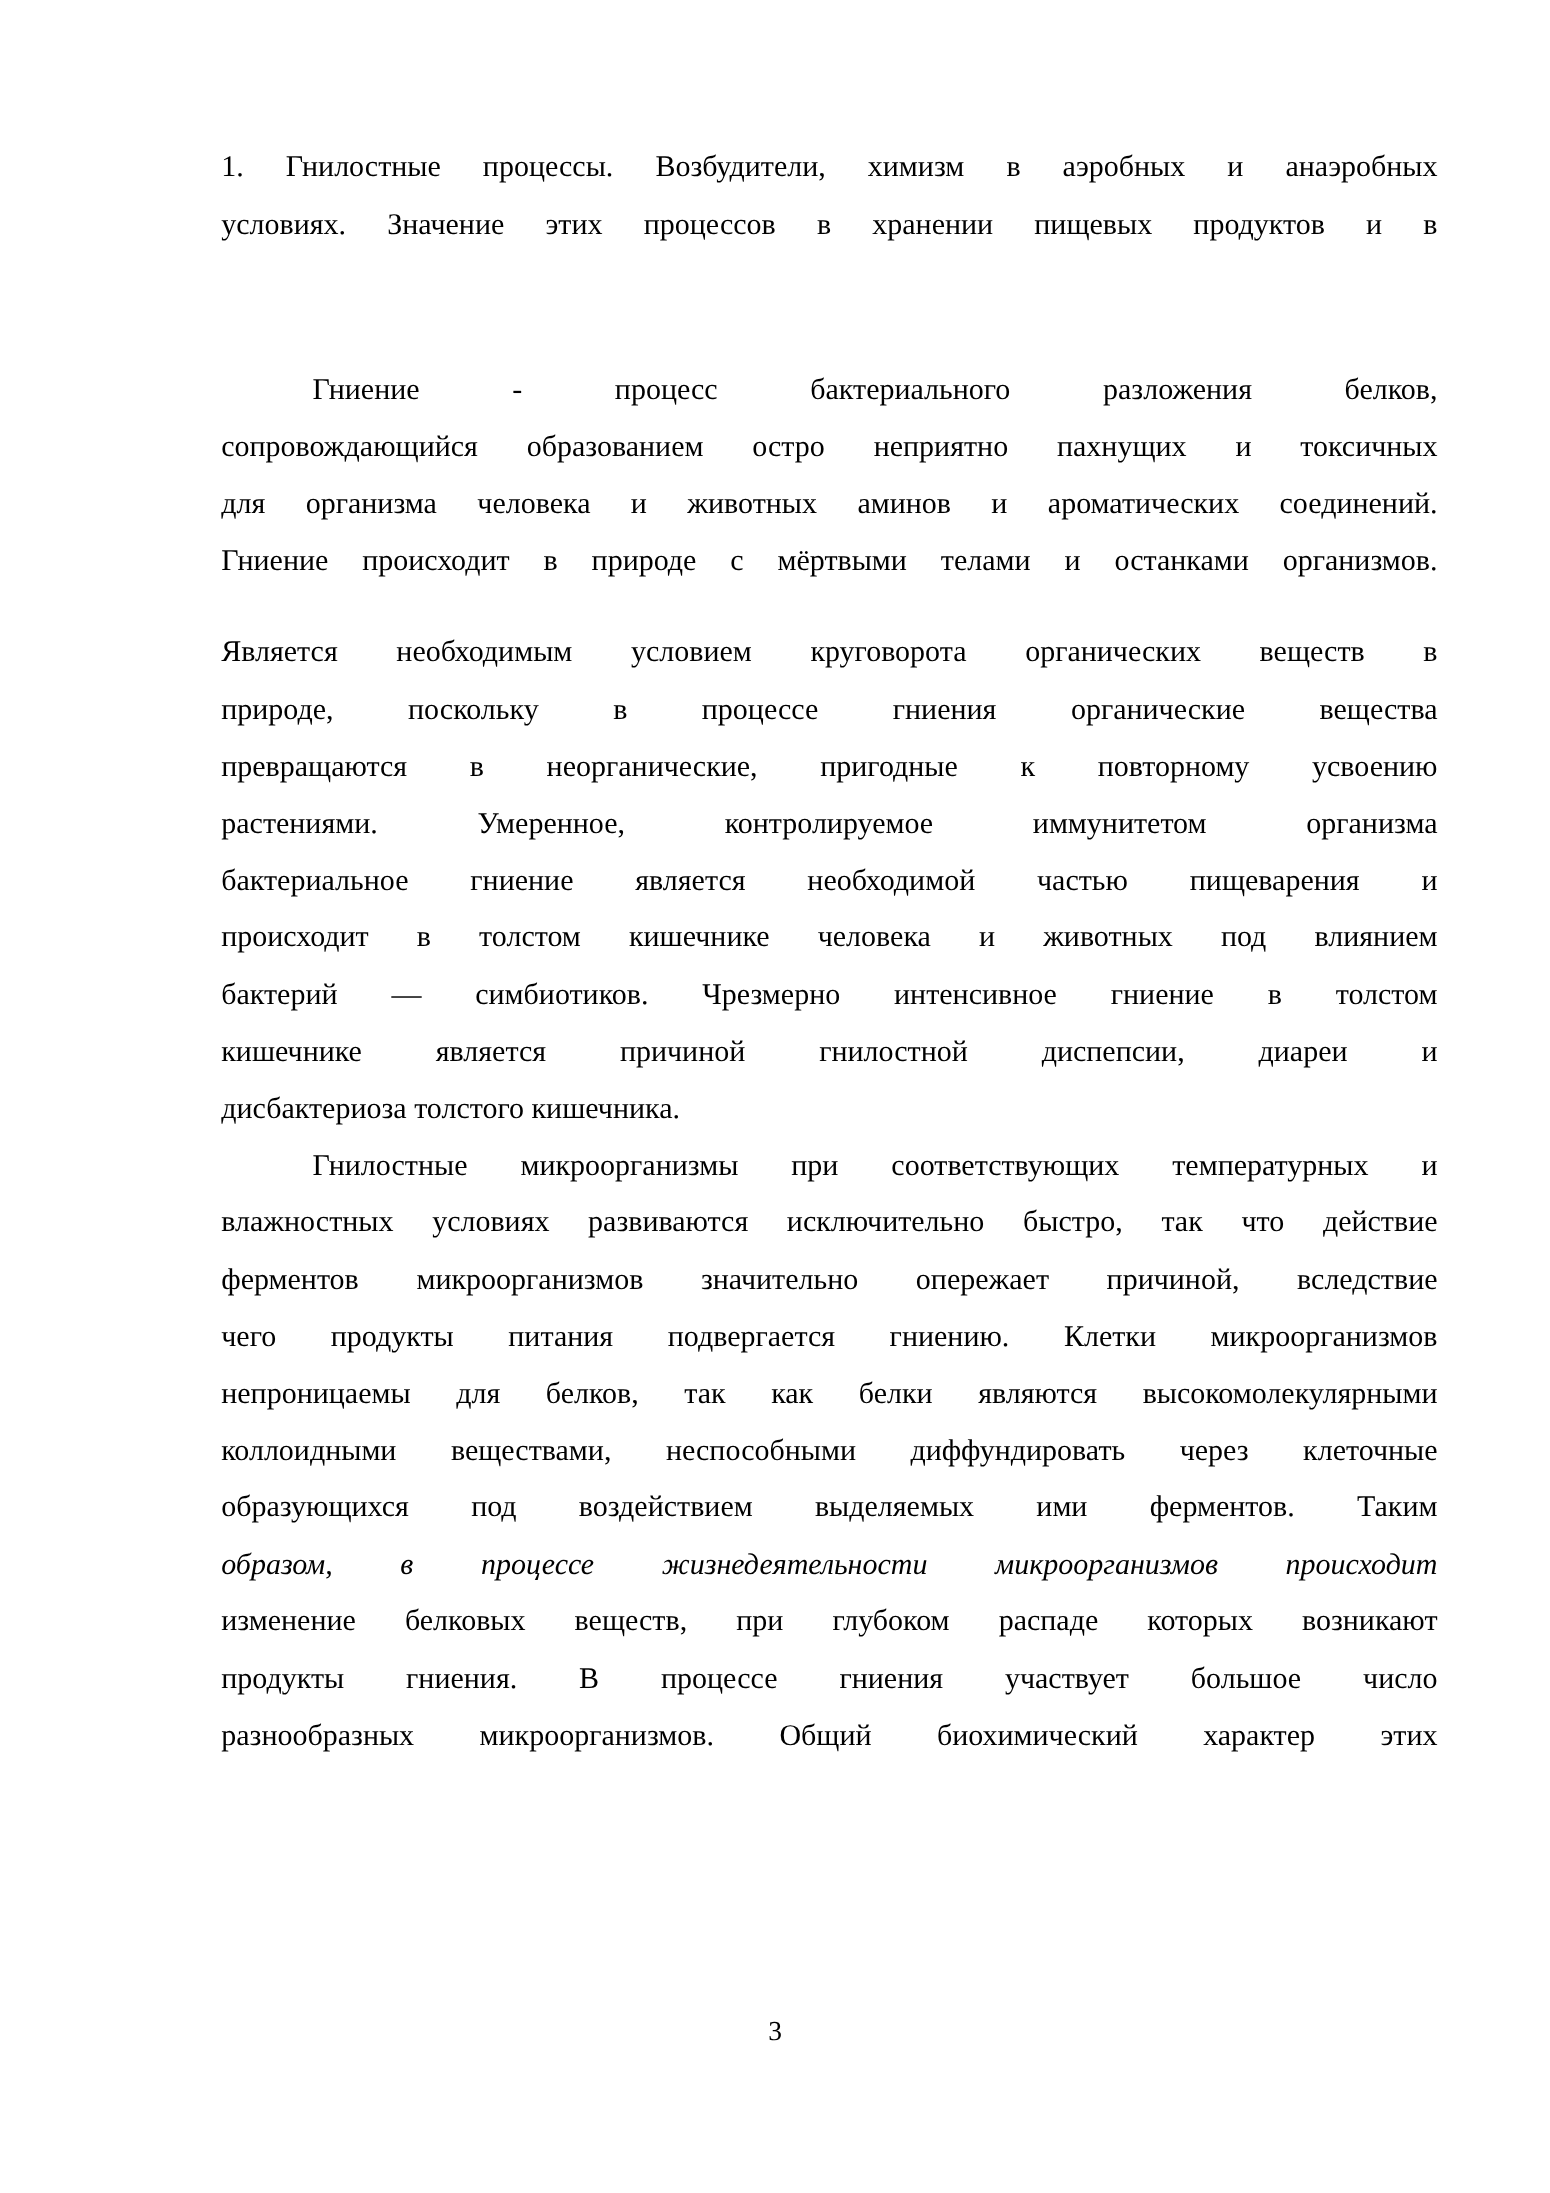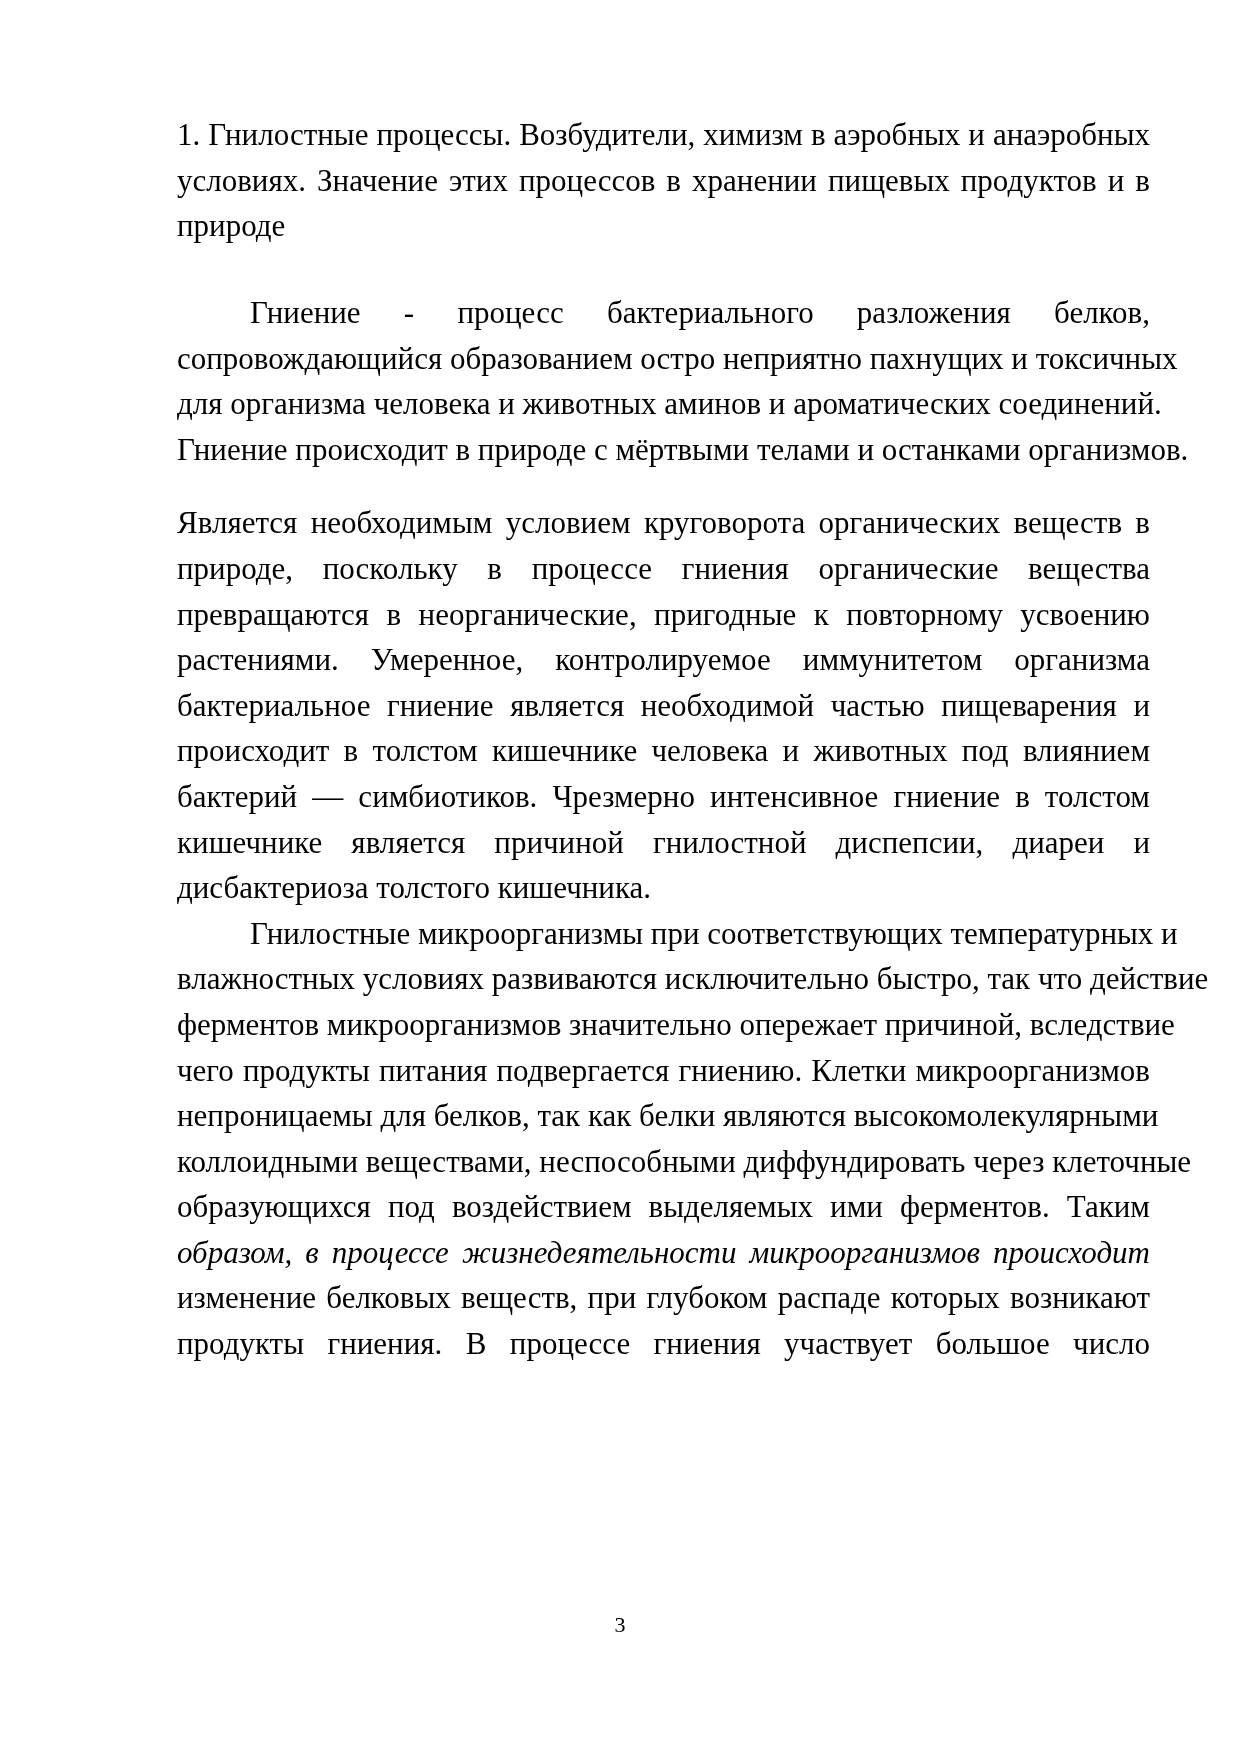--- a/index.html
+++ b/index.html
@@ -6,21 +6,21 @@
   body { width: 1240px; height: 1754px; position: relative; overflow: hidden; }
   .page {
     position: absolute; left: 0; top: 0; width: 1240px; height: 1754px;
     background: #ffffff; color: #000000;
     font-family: "Liberation Serif", "DejaVu Serif", serif;
   }
   .text-block {
     position: absolute; left: 177px; width: 973px;
   }
   .line {
-    height: 45.6px; line-height: 45.6px; font-size: 31px;
+    height: 45.6px; line-height: 45.6px; font-size: 24px;
     white-space: nowrap; overflow: visible;
     text-align: justify; text-align-last: justify;
     transform-origin: left center;
   }
   .line.last { text-align-last: left; }
   .line.indent { padding-left: 73px; }
   .heading { top: 112px; }
   .body { top: 290px; }
   .page-number {
     position: absolute; top: 1610px; left: 0; width: 1240px;
@@ -28,21 +28,20 @@
   }
 </style>
 </head>
 <body>
 
 <div class="page">
 
   <div class="text-block heading">
     <div class="line" style="white-space: nowrap;">1. Гнилостные процессы. Возбудители, химизм в аэробных и анаэробных</div>
     <div class="line" style="white-space: nowrap;">условиях. Значение этих процессов в хранении пищевых продуктов и в</div>
-    <div class="line last" style="white-space: nowrap;">природе</div>
   </div>
 
   <div class="text-block body">
     <div>
       <div class="line indent" style="white-space: nowrap;">Гниение - процесс бактериального разложения белков,</div>
       <div class="line" style="white-space: nowrap;">сопровождающийся образованием остро неприятно пахнущих и токсичных</div>
       <div class="line" style="white-space: nowrap;">для организма человека и животных аминов и ароматических соединений.</div>
       <div class="line" style="white-space: nowrap;">Гниение происходит в природе с мёртвыми телами и останками организмов.</div>
       <div class="line" style="white-space: nowrap; margin-top: 28px;">Является необходимым условием круговорота органических веществ в</div>
       <div class="line" style="white-space: nowrap;">природе, поскольку в процессе гниения органические вещества</div>
@@ -58,17 +57,18 @@
       <div class="line indent" style="white-space: nowrap;">Гнилостные микроорганизмы при соответствующих температурных и</div>
       <div class="line" style="white-space: nowrap;">влажностных условиях развиваются исключительно быстро, так что действие</div>
       <div class="line" style="white-space: nowrap;">ферментов микроорганизмов значительно опережает причиной, вследствие</div>
       <div class="line" style="white-space: nowrap;">чего продукты питания подвергается гниению. Клетки микроорганизмов</div>
       <div class="line" style="white-space: nowrap;">непроницаемы для белков, так как белки являются высокомолекулярными</div>
       <div class="line" style="white-space: nowrap;">коллоидными веществами, неспособными диффундировать через клеточные</div>
       <div class="line" style="white-space: nowrap;">образующихся под воздействием выделяемых ими ферментов. Таким</div>
       <div class="line" style="white-space: nowrap; font-style: italic;">образом, в процессе жизнедеятельности микроорганизмов происходит</div>
       <div class="line" style="white-space: nowrap;">изменение белковых веществ, при глубоком распаде которых возникают</div>
       <div class="line" style="white-space: nowrap;">продукты гниения. В процессе гниения участвует большое число</div>
+      <div class="line" style="white-space: nowrap;">разнообразных микроорганизмов. Общий биохимический характер этих</div>
     </div>
   </div>
 
   <div class="page-number">3</div>
 </div>
 
 </body></html>

